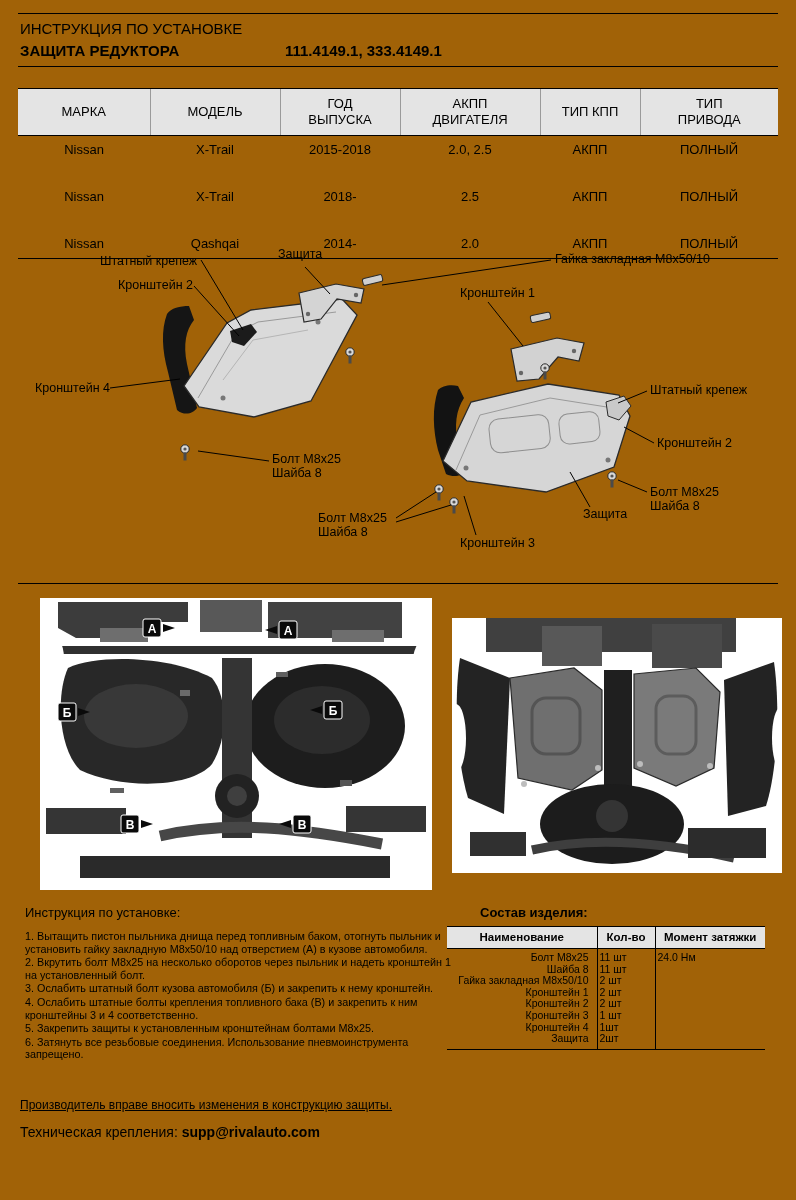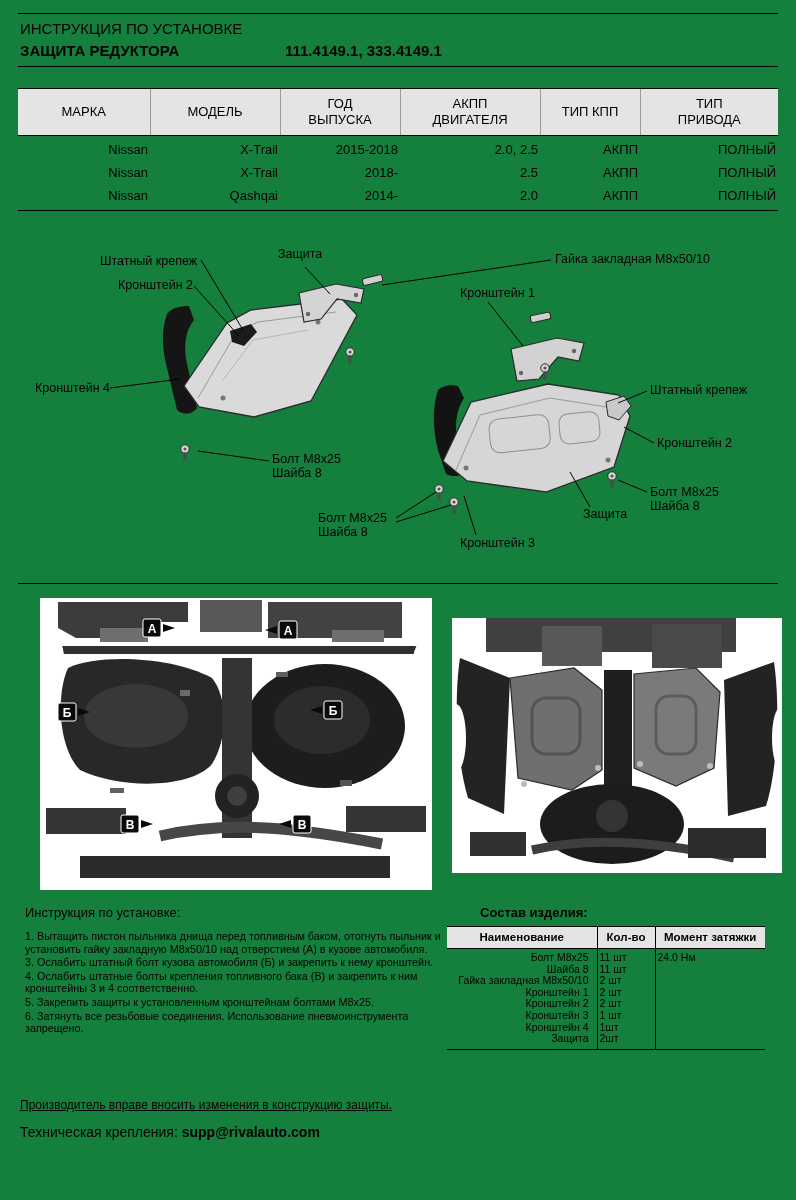--- a/index.html
+++ b/index.html
@@ -1,32 +1,32 @@
 <!DOCTYPE html>
 <html><head>
 <meta charset="utf-8">
 <style>
   * { margin:0; padding:0; box-sizing:border-box; }
   html,body { background:#fff; }
   body { font-family:"Liberation Sans", sans-serif; color:#000; }
-  .page { position:relative; width:796px; height:1200px; background:#15803d; overflow:hidden; }
+  .page { position:relative; width:796px; height:1200px; background:#a16207; overflow:hidden; }
 
   .rule { position:absolute; left:18px; width:760px; height:1px; background:#000; }
 
   
   .h-title { position:absolute; left:20px; top:20px; font-size:15px; }
   .h-sub   { position:absolute; left:20px; top:42px; font-size:15px; font-weight:bold; }
   .h-pn    { position:absolute; left:285px; top:42px; font-size:15px; font-weight:bold; }
 
   
   .vtable { position:absolute; left:18px; top:88px; width:760px; border-collapse:collapse; text-align:center; }
   .vtable th { background:#e4e4e4; font-weight:normal; font-size:13px; line-height:16px;
                border-top:1px solid #000; border-bottom:1px solid #000; padding:7px 2px; vertical-align:middle; }
   .vtable th + th { border-left:1px solid #9a9a9a; }
-  .vtable td { font-size:13px; line-height:15px; padding:4px 2px;text-align:right; }
+  .vtable td { font-size:13px; line-height:15px; padding:16px 2px; }
   .vtable tbody tr:first-child td { padding-top:6px; }
   .vtable tbody tr:last-child td { padding-bottom:7px; border-bottom:1px solid #000; }
   .c0{width:132px}.c1{width:130px}.c2{width:120px}.c3{width:140px}.c4{width:100px}.c5{width:138px}
 
   
   .diagram { position:absolute; left:18px; top:230px; width:760px; height:352px; }
   .diagram svg { position:absolute; left:0; top:0; }
   .dlabel { position:absolute; font-size:12.5px; line-height:14px; white-space:nowrap; }
 
   
@@ -294,20 +294,21 @@
       <circle cx="188" cy="146" r="3" fill="#bdbdbd"></circle>
       <circle cx="258" cy="148" r="3" fill="#bdbdbd"></circle>
       <ellipse cx="4" cy="120" rx="10" ry="34" fill="#ffffff"></ellipse>
       <ellipse cx="328" cy="120" rx="8" ry="30" fill="#ffffff"></ellipse>
     </svg>
   </div>
 
   <div class="inst-title">Инструкция по установке:</div>
   <div class="inst-steps">
     <div class="step">1. Вытащить пистон пыльника днища перед топливным баком, отогнуть пыльник и установить гайку закладную M8x50/10 над отверстием (А) в кузове автомобиля.</div>
+    <div class="step">2. Вкрутить болт M8x25 на несколько оборотов через пыльник и надеть кронштейн 1 на установленный болт.</div>
     <div class="step">3. Ослабить штатный болт кузова автомобиля (Б) и закрепить к нему кронштейн.</div>
     <div class="step">4. Ослабить штатные болты крепления топливного бака (В) и закрепить к ним кронштейны 3 и 4 соответственно.</div>
     <div class="step">5. Закрепить защиты к установленным кронштейнам болтами M8x25.</div>
     <div class="step">6. Затянуть все резьбовые соединения. Использование пневмоинструмента запрещено.</div>
   </div>
 
   <div class="parts-title">Состав изделия:</div>
   <table class="ptable">
     <thead>
       <tr>

